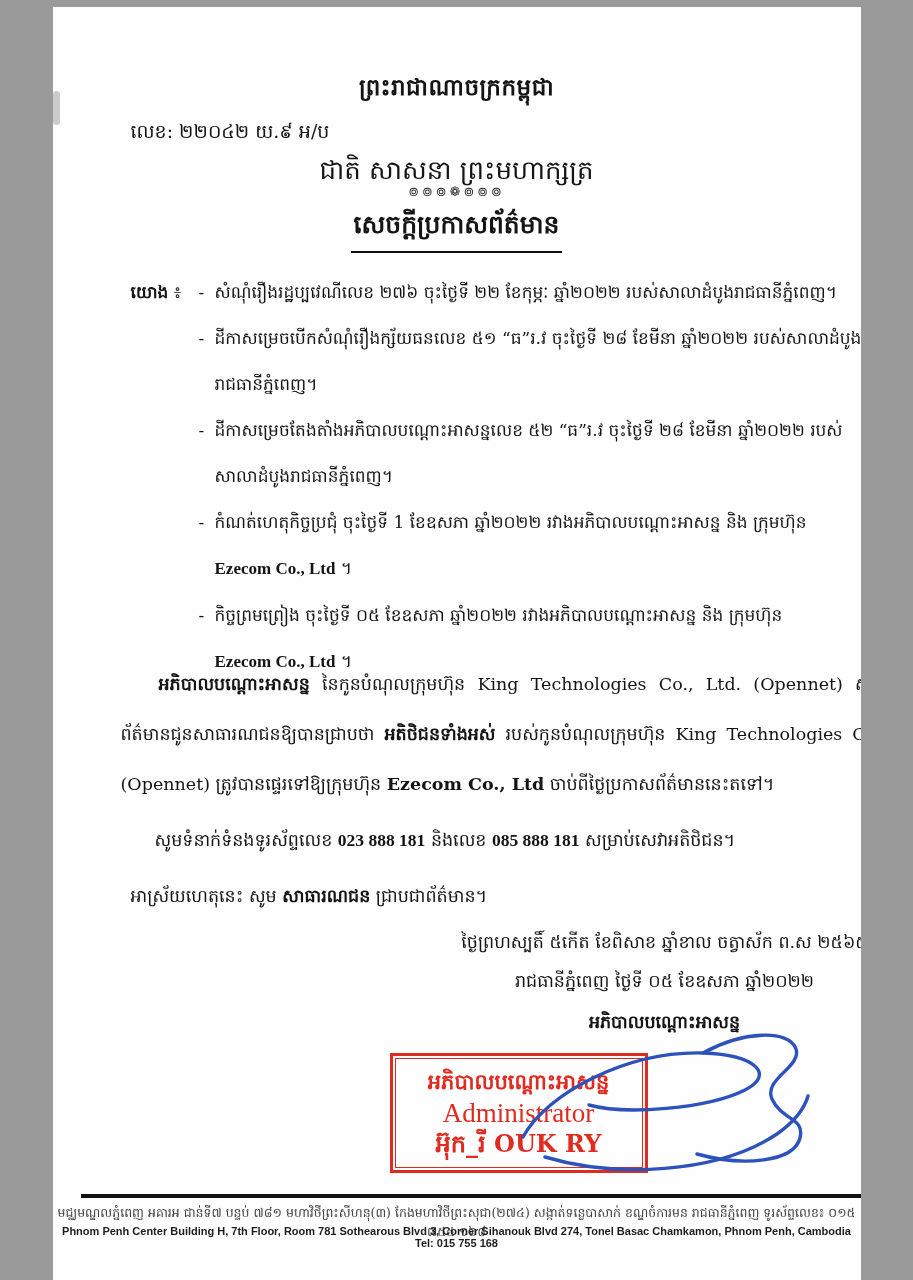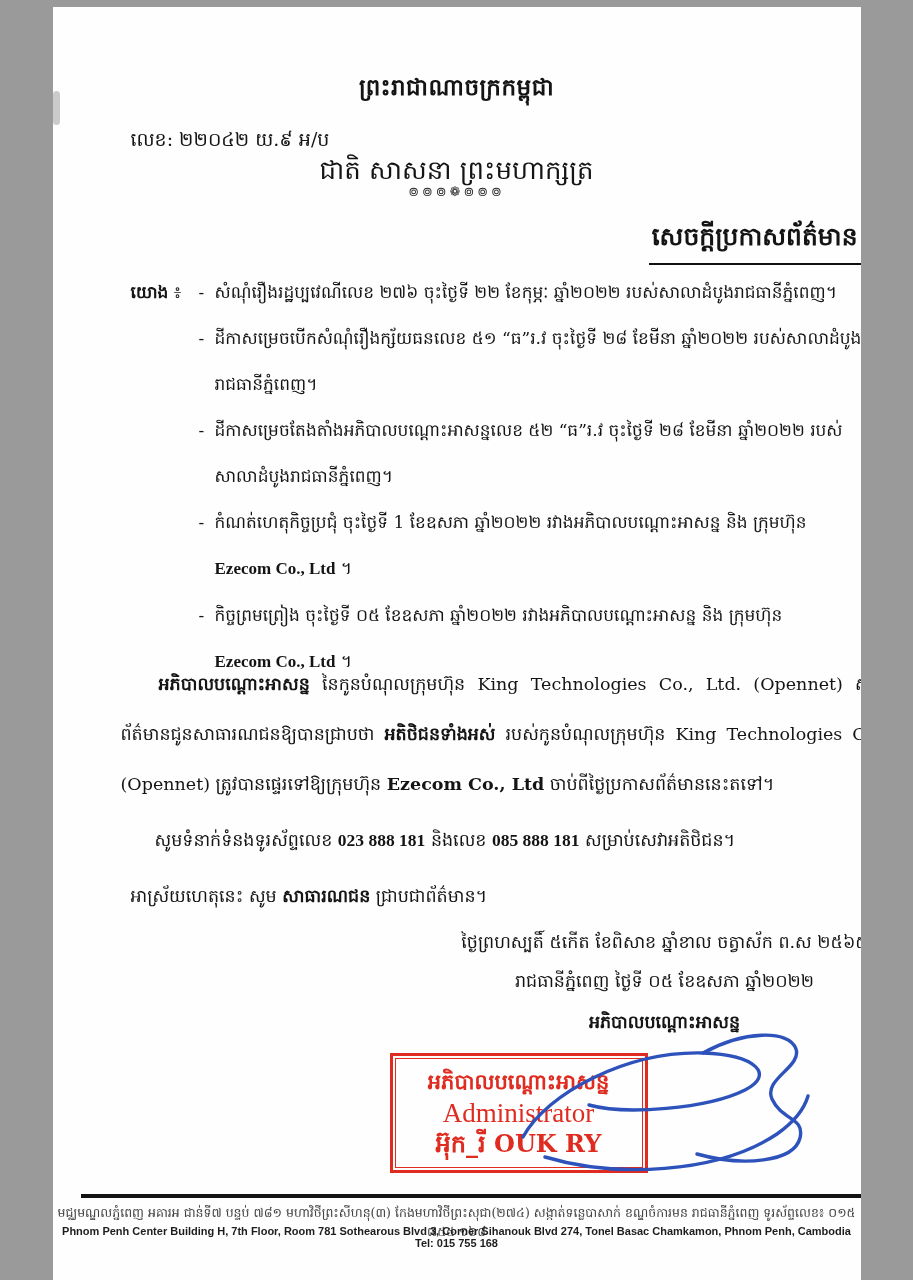--- a/index.html
+++ b/index.html
@@ -7,24 +7,24 @@
     position:relative;width:808px;height:1280px;margin:7px auto;
     background:#fefefe;overflow:hidden;color:#141414;
     font-family:"DejaVu Serif","Liberation Serif",serif;
   }
   .abs{position:absolute;}
   .centered{left:0;right:0;text-align:center;}
   b,.bold{font-weight:bold;}
 
   
   .kingdom{top:66px;font-size:23px;font-weight:bold;letter-spacing:.5px;}
-  .refno{top:120px;left:78px;font-size:19px;}
+  .refno{top:112px;left:78px;font-size:19px;}
   .motto{top:147px;font-size:26px;font-weight:normal;}
   .ornament{top:176px;font-size:13px;letter-spacing:3px;color:#222;}
-  .doc-title-wrap{top:214px;text-align:right;}
+  .doc-title-wrap{top:202px;}
   .doc-title{display:inline-block;font-size:25px;font-weight:bold;
     border-bottom:2.5px solid #111;padding:0 3px 6px;}
 
   
   .refs{top:262px;left:78px;width:806px;font-size:17px;}
   .ref-item{position:relative;padding-left:84px;line-height:46px;
     overflow-wrap:anywhere;}
   .ref-item .lbl{position:absolute;left:0;top:0;}
   .ref-item .dash{position:absolute;left:68px;top:0;}
   .ref-item .l2{display:block;}

